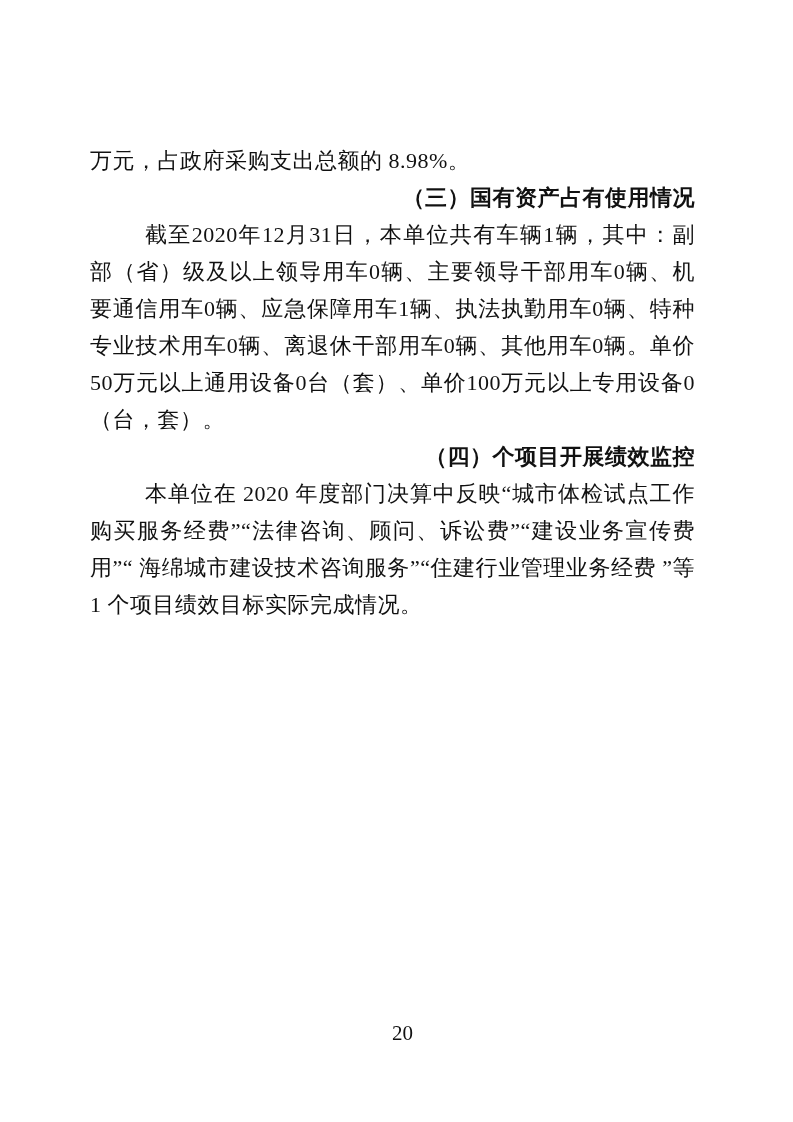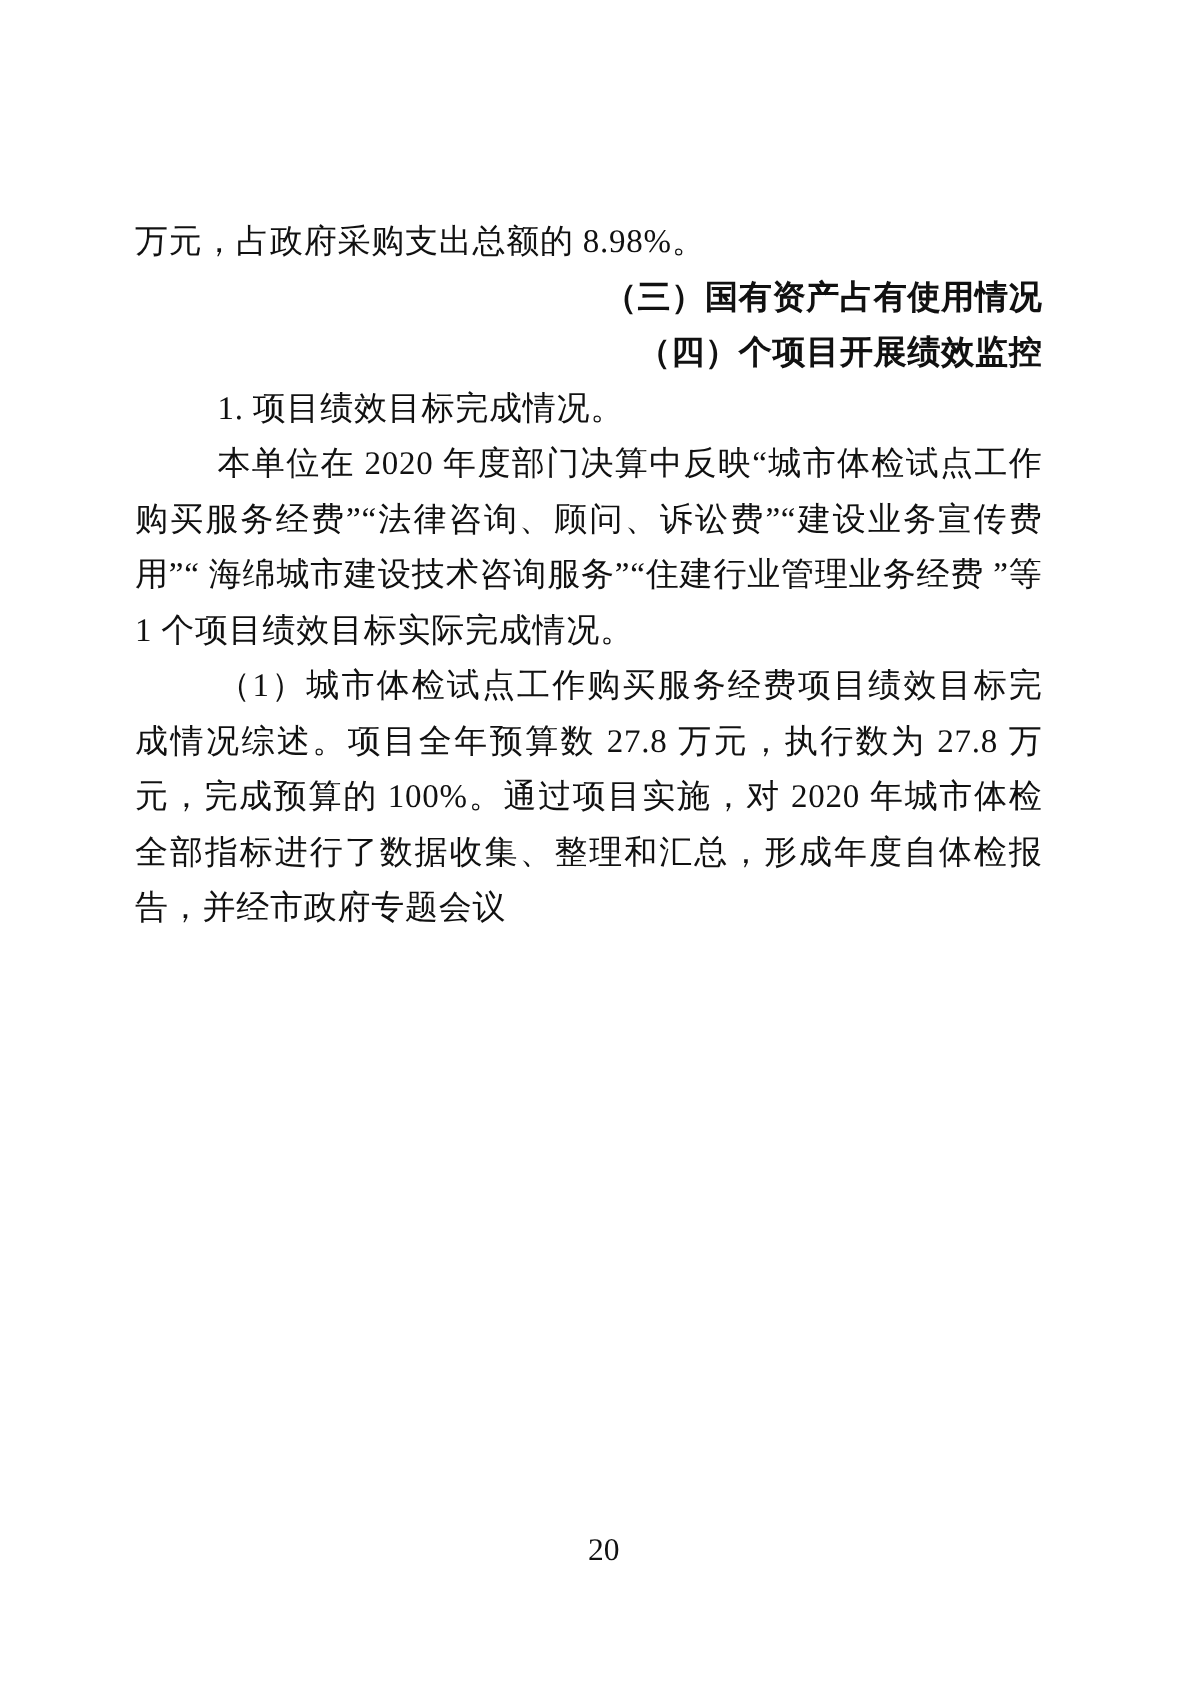--- a/index.html
+++ b/index.html
@@ -55,19 +55,18 @@
     color: #111111;
   }
 </style>
 </head>
 <body>
 
 <div class="page">
   <div class="content">
     <p class="para no-indent">万元，占政府采购支出总额的 8.98%。</p>
     <h3 class="heading">（三）国有资产占有使用情况</h3>
+    <p class="para">截至2020年12月31日，本单位共有车辆1辆，其中：副部（省）级及以上领导用车0辆、主要领导干部用车0辆、机要通信用车0辆、应急保障用车1辆、执法执勤用车0辆、特种专业技术用车0辆、离退休干部用车0辆、其他用车0辆。单价50万元以上通用设备0台（套）、单价100万元以上专用设备0（台，套）。</p>
     <h3 class="heading">（四）个项目开展绩效监控</h3>
-    <p class="para">1. 项目绩效目标完成情况。</p>
     <p class="para">本单位在 2020 年度部门决算中反映“城市体检试点工作购买服务经费”“法律咨询、顾问、诉讼费”“建设业务宣传费用”“ 海绵城市建设技术咨询服务”“住建行业管理业务经费 ”等 1 个项目绩效目标实际完成情况。</p>
-    <p class="para">（1）城市体检试点工作购买服务经费项目绩效目标完成情况综述。项目全年预算数 27.8 万元，执行数为 27.8 万元，完成预算的 100%。通过项目实施，对 2020 年城市体检全部指标进行了数据收集、整理和汇总，形成年度自体检报告，并经市政府专题会议</p>
   </div>
   <div class="page-number">20</div>
 </div>
 
 </body></html>

